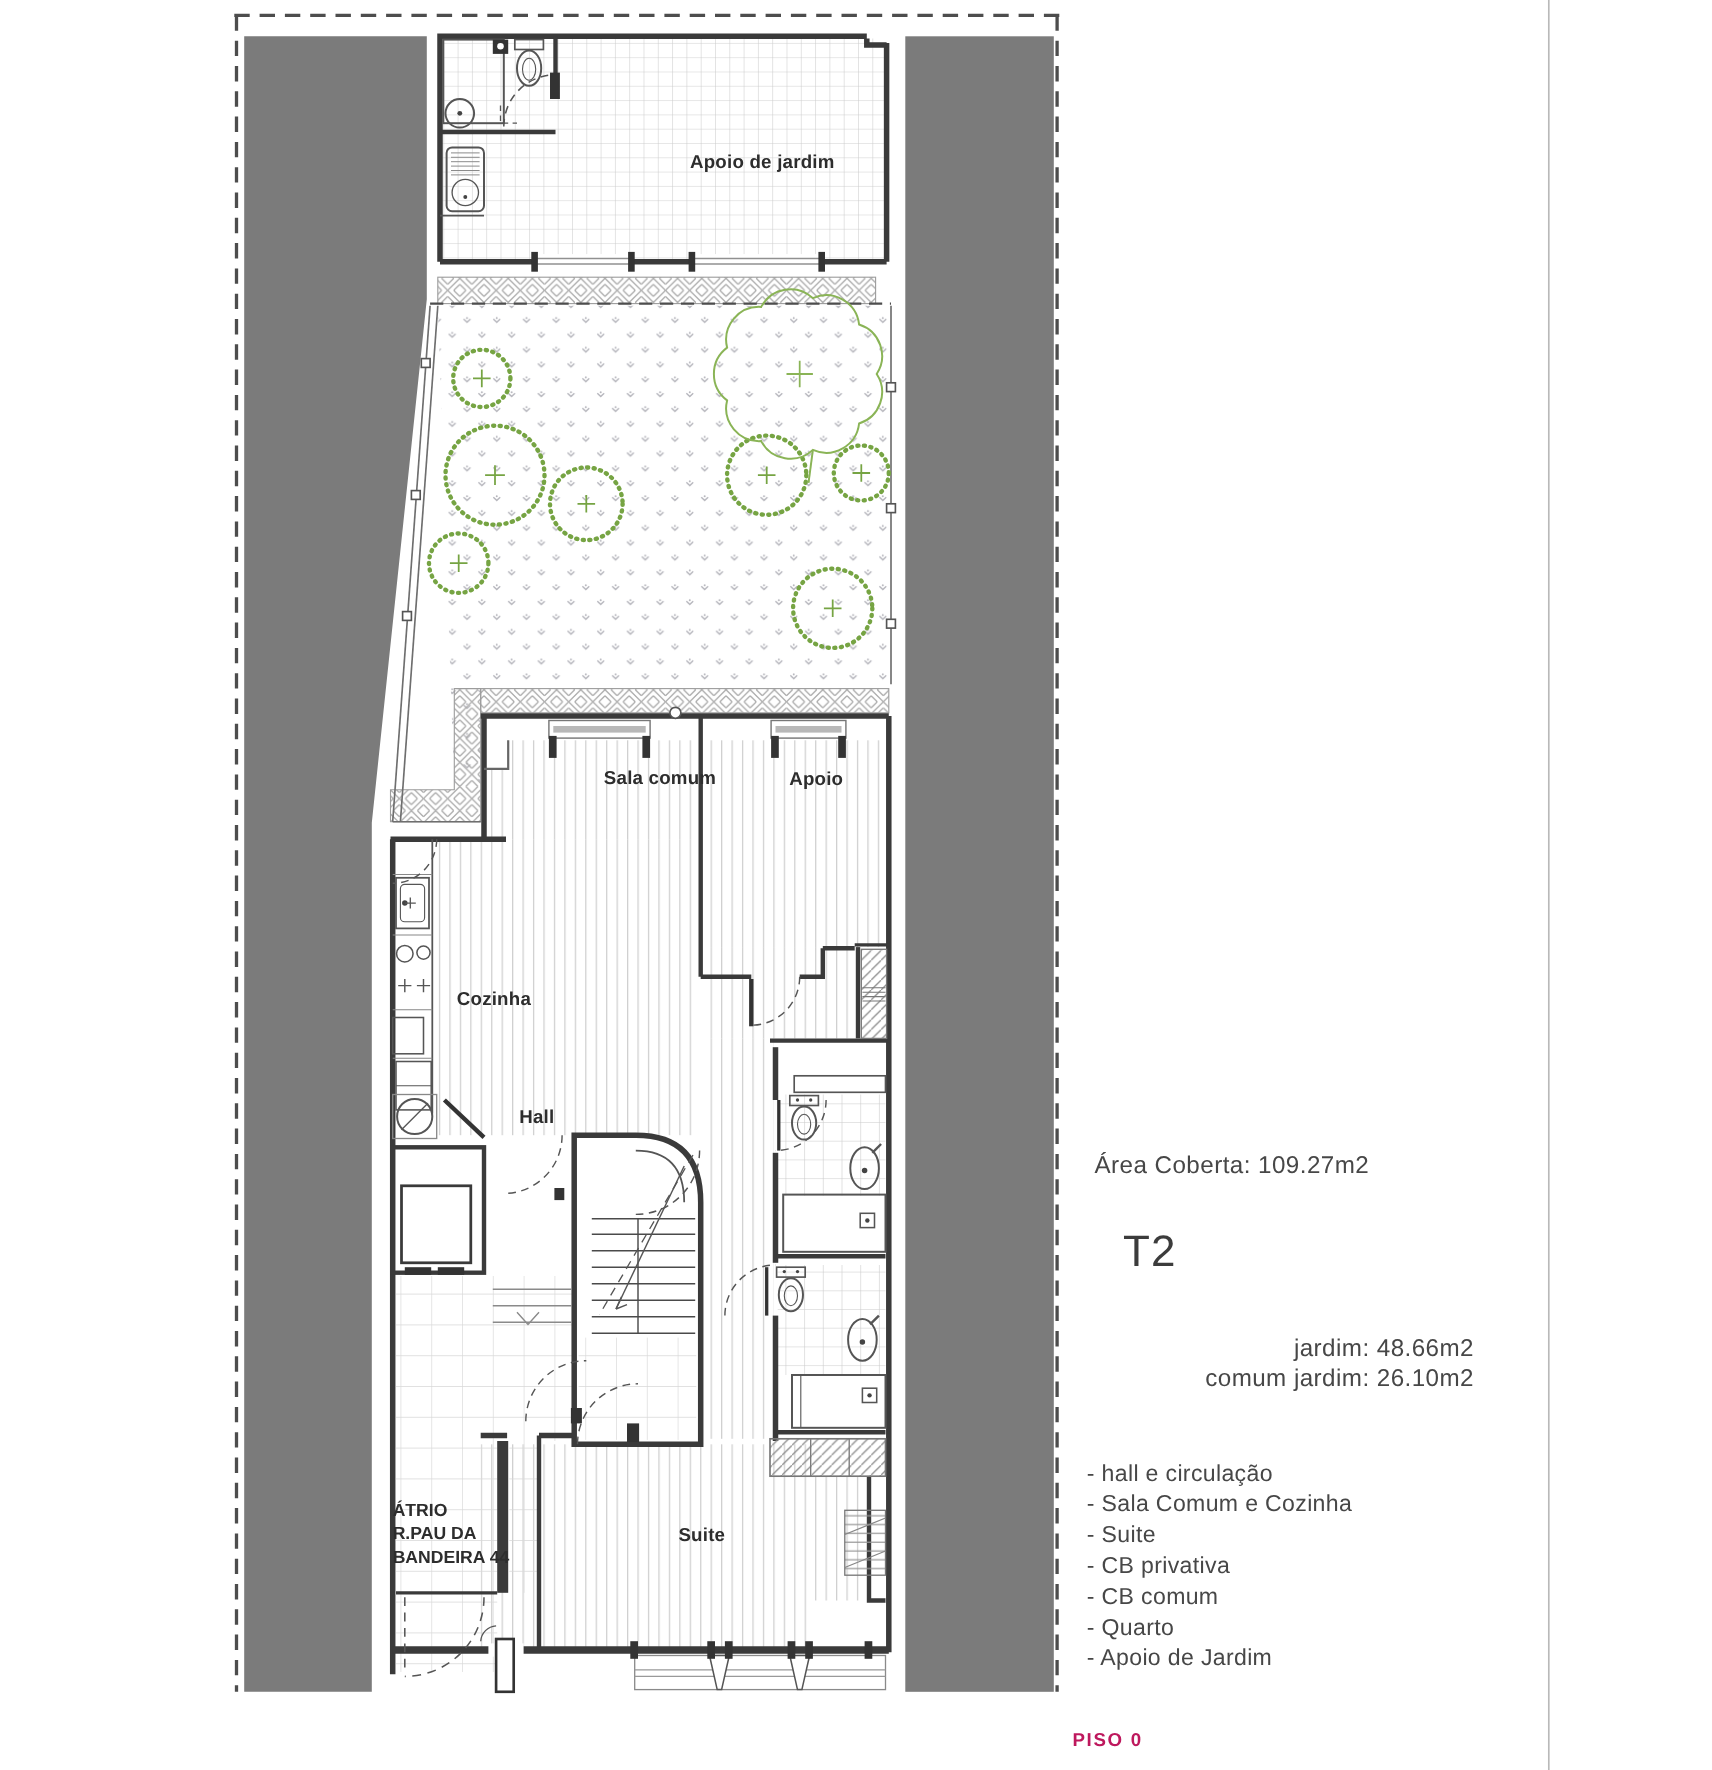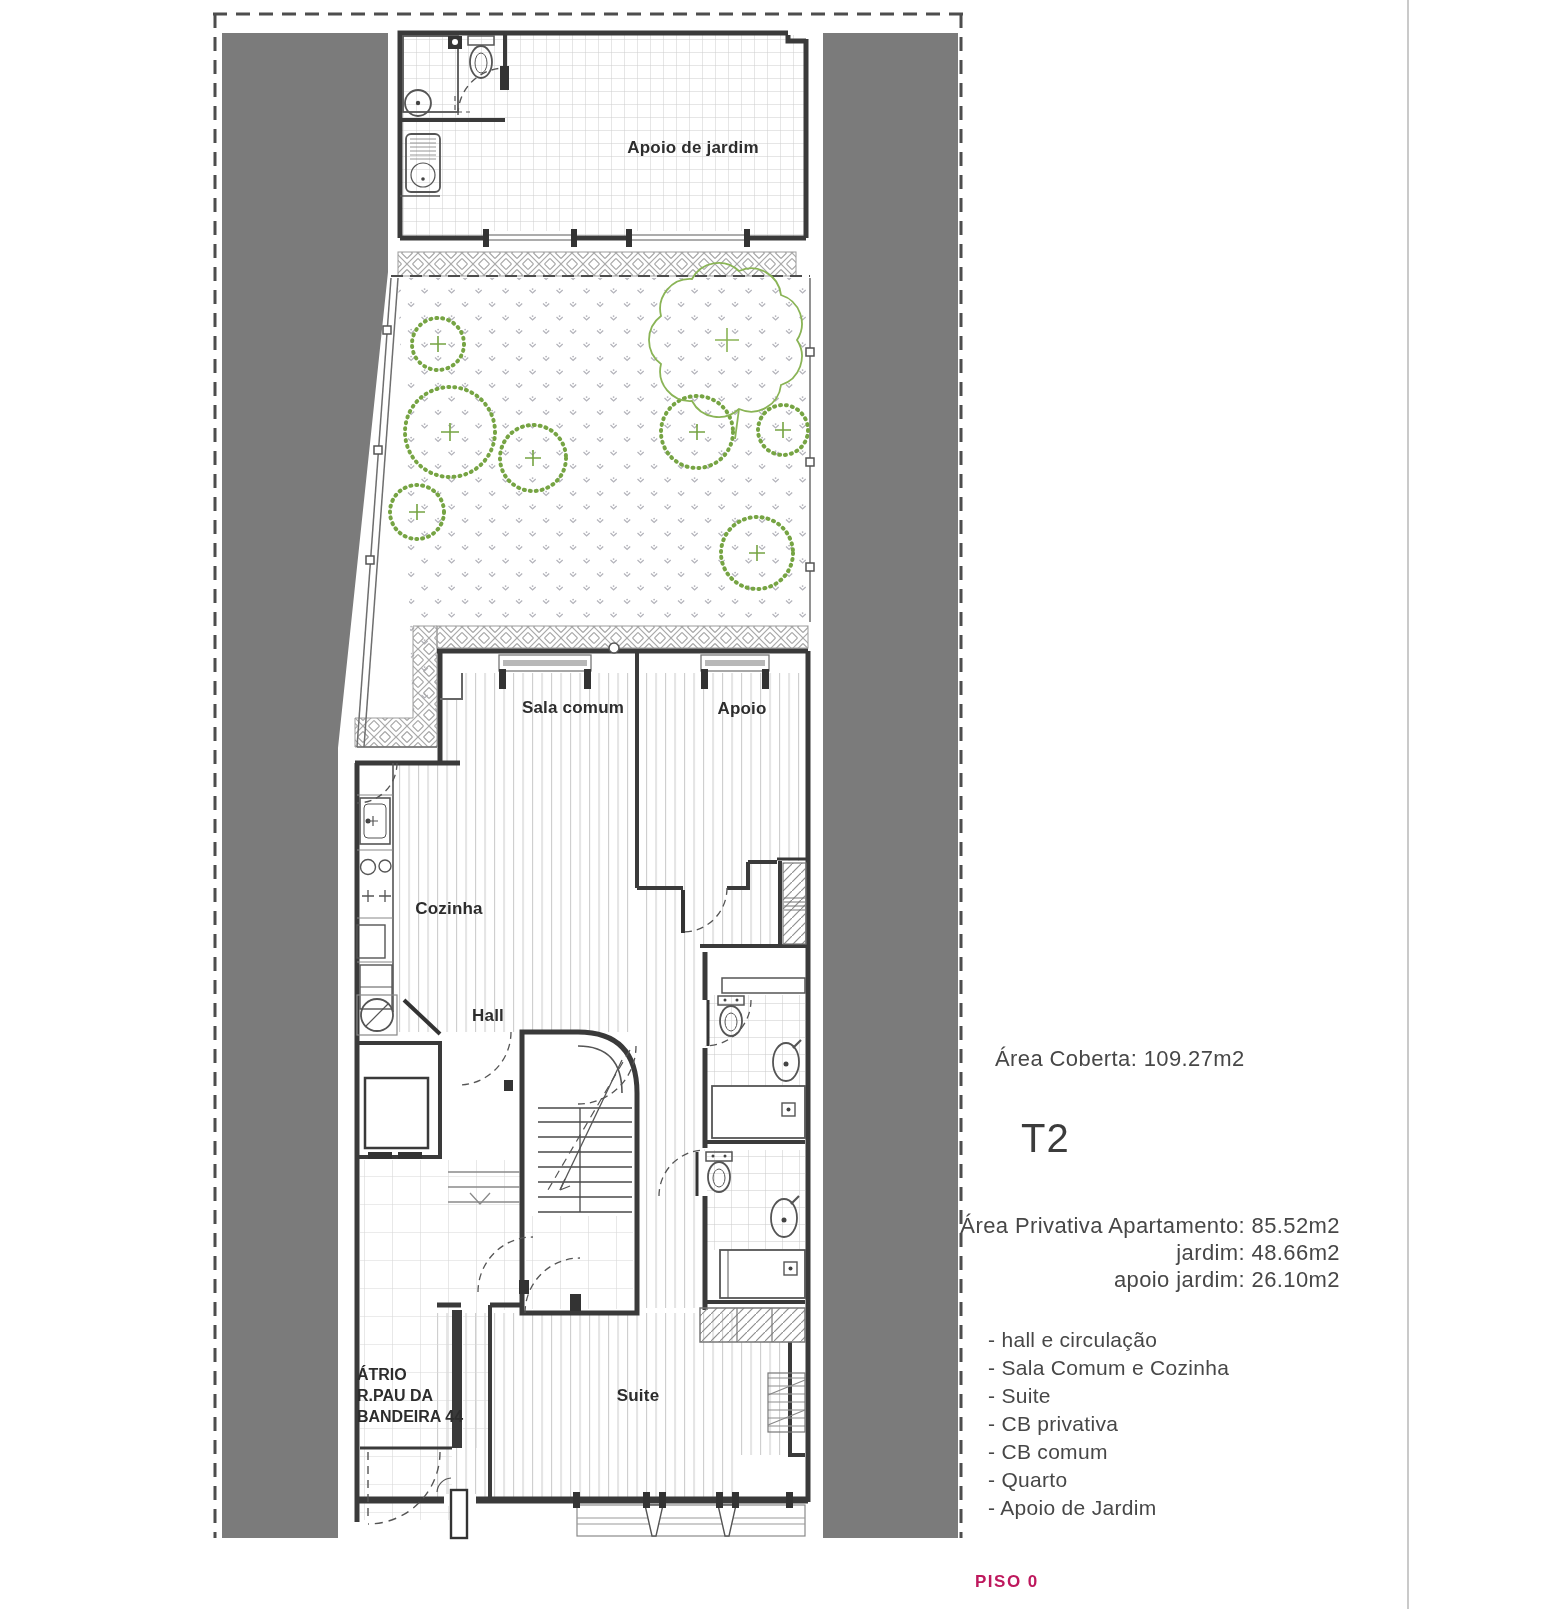--- a/index.html
+++ b/index.html
@@ -379,38 +379,37 @@
           <rect x="716" y="1492" width="7" height="16"></rect>
       <rect x="732" y="1492" width="7" height="16"></rect>
           <rect x="786" y="1492" width="7" height="16"></rect>
     </g>
   </g>
 
   <line x1="1408" y1="0" x2="1408" y2="1609" stroke="#b9b9b9" stroke-width="1.5"></line>
 </svg>
 
 <div class="lbl" style="left:693px;top:148px;">Apoio de jardim</div>
-<div class="lbl" style="left:573px;top:708px;">Sala comum</div>
+<div class="lbl" style="left:600px;top:708px;">Sala comum</div>
 <div class="lbl" style="left:742px;top:709px;">Apoio</div>
 <div class="lbl" style="left:449px;top:909px;">Cozinha</div>
 <div class="lbl" style="left:488px;top:1016px;">Hall</div>
 <div class="atrio">
   <div>ÁTRIO</div>
   <div>R.PAU DA</div>
   <div>BANDEIRA 44</div>
 </div>
 <div class="lbl" style="left:638px;top:1396px;">Suite</div>
 
 <div class="ann" style="left:995px;top:1046px;">Área Coberta: 109.27m2</div>
 <div class="ann-big" style="left:993px;top:1116px;margin-left:28px;">T2</div>
 
 <div class="ann-right" style="left:900px;top:1212px;width:440px;">
-  <div>Área Privativa Apartamento: 85.52m2</div>
   <div>jardim: 48.66m2</div>
-  <div>apoio jardim: 26.10m2</div>
+  <div>comum jardim: 26.10m2</div>
 </div>
 
 <div class="arealist-labels">
   <div>- hall e circulação</div>
   <div>- Sala Comum e Cozinha</div>
   <div>- Suite</div>
   <div>- CB privativa</div>
   <div>- CB comum</div>
   <div>- Quarto</div>
   <div>- Apoio de Jardim</div>

